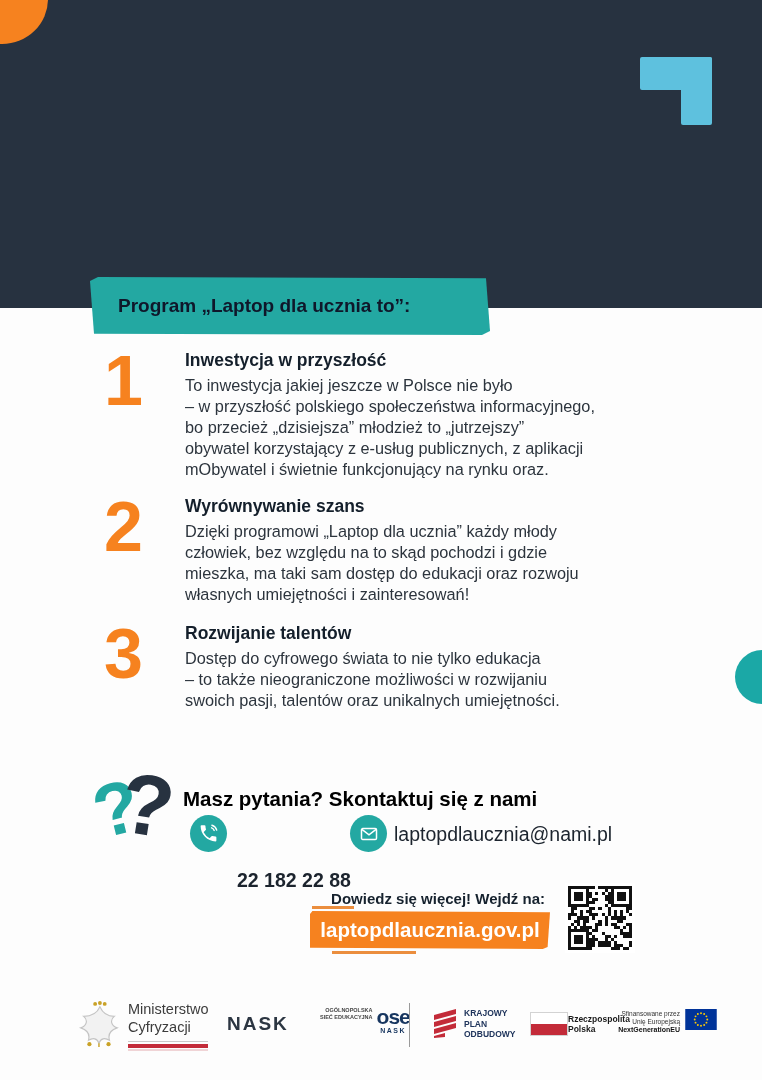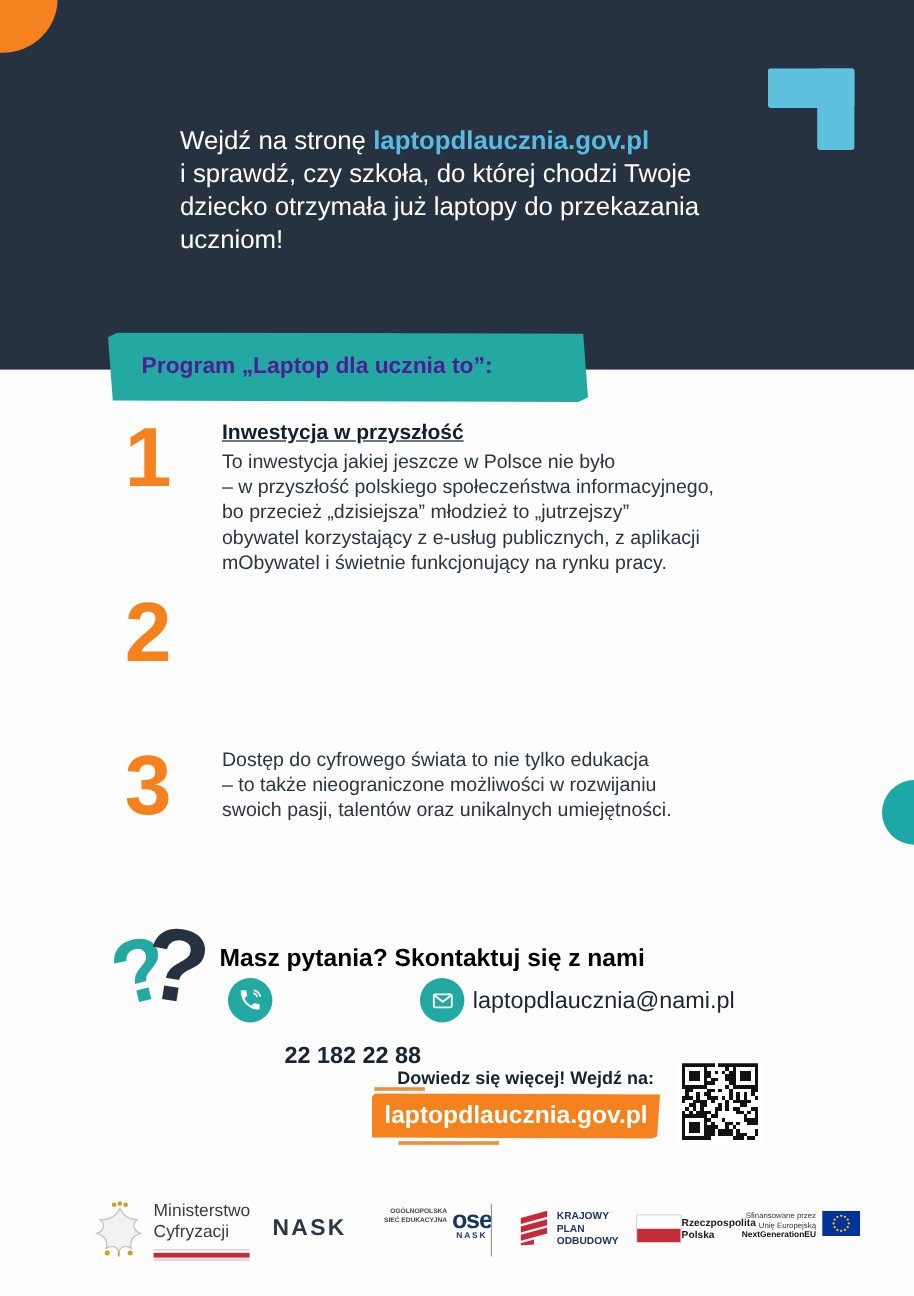--- a/index.html
+++ b/index.html
@@ -15,29 +15,29 @@
     border-radius:50%; background:#f6821f; }
   .teal-corner { position:absolute; left:640px; top:57px; width:72px; height:33px;
     background:#5ec1de; border-radius:2px; }
   .teal-corner::after { content:""; position:absolute; right:0; top:0; width:31px; height:68px;
     background:#5ec1de; border-radius:2px; }
   .intro { position:absolute; left:150px; top:104px; width:490px;
     color:#ffffff; font-size:21.5px; line-height:27.5px; font-weight:500; white-space:pre-line; }
   .intro .link { color:#58bce2; font-weight:800; }
   
   .program-banner { position:absolute; left:90px; top:277px; width:400px; height:58px;
-    background:#23a8a2; color:#4c1d95; font-size:19px; font-weight:800;
+    background:#23a8a2; color:#0f172a; font-size:19px; font-weight:800;
     line-height:58px; padding-left:28px;
     clip-path:polygon(0% 7%, 2% 0%, 99% 2%, 100% 93%, 98% 100%, 1% 98%); }
   
   .item { position:absolute; left:104px; width:556px; }
   .item-num { position:absolute; left:0; top:-4px; width:62px; text-align:left;
     font-size:70px; line-height:1.0; font-weight:800; color:#f6821f; }
   .item-text { margin-left:81px; }
-  .item-title { font-size:17.5px; font-weight:800; color:#141f2b; margin-bottom:4px;text-decoration:underline; }
+  .item-title { font-size:17.5px; font-weight:800; color:#141f2b; margin-bottom:4px; }
   .item-body { font-size:16.3px; line-height:20.9px; color:#2c343d; white-space:pre-line; }
   .item-1 { top:350px; } .item-2 { top:496px; } .item-3 { top:623px; }
   .teal-edge-blob { position:absolute; right:-27px; top:650px; width:54px; height:54px;
     border-radius:50%; background:#1ba8a6; }
   
   .qmark-teal { position:absolute; left:94px; top:772px; font-size:74px; font-weight:800;
     color:#23a8a2; transform:rotate(-14deg); line-height:1; }
   .qmark-dark { position:absolute; left:121px; top:762px; font-size:86px; font-weight:800;
     color:#273240; transform:rotate(9deg); line-height:1; }
   .contact-title { position:absolute; left:183px; top:787px; font-size:20.5px; font-weight:800; color:#000000; }
@@ -89,49 +89,53 @@
   .eu-flag { margin-left:5px; }
 </style>
 </head>
 <body>
 
 <div class="page">
 
   <div class="header">
     <div class="orange-blob"></div>
     <div class="teal-corner"></div>
-    <div class="intro"><span>Wejdź na stronę </span><span class="link">laptopdlaucznia.gov.pl</span><span>
-i sprawdź, czy szkoła, do której chodzi Twoje
-dziecko otrzymała już laptopy do przekazania
-uczniom!</span></div>
   </div>
 
   <div class="program-banner">
     <span>Program „Laptop dla ucznia to”:</span>
   </div>
 
   <div class="item item-1">
     <div class="item-num">1</div>
     <div class="item-text">
       <div class="item-title">Inwestycja w przyszłość</div>
       <div class="item-body">To inwestycja jakiej jeszcze w Polsce nie było
 – w przyszłość polskiego społeczeństwa informacyjnego,
 bo przecież „dzisiejsza” młodzież to „jutrzejszy”
 obywatel korzystający z e-usług publicznych, z aplikacji
-mObywatel i świetnie funkcjonujący na rynku pracy.</div>
+mObywatel i świetnie funkcjonujący na rynku oraz.</div>
     </div>
   </div>
 
   <div class="item item-2">
     <div class="item-num">2</div>
+    <div class="item-text">
+      <div class="item-title">Wyrównywanie szans</div>
+      <div class="item-body">Dzięki programowi „Laptop dla ucznia” każdy młody
+człowiek, bez względu na to skąd pochodzi i gdzie
+mieszka, ma taki sam dostęp do edukacji oraz rozwoju
+własnych umiejętności i zainteresowań!</div>
+    </div>
   </div>
 
   <div class="item item-3">
     <div class="item-num">3</div>
     <div class="item-text">
+      <div class="item-title">Rozwijanie talentów</div>
       <div class="item-body">Dostęp do cyfrowego świata to nie tylko edukacja
 – to także nieograniczone możliwości w rozwijaniu
 swoich pasji, talentów oraz unikalnych umiejętności.</div>
     </div>
   </div>
 
   <div class="teal-edge-blob"></div>
 
   <div class="qmark-teal">?</div>
   <div class="qmark-dark">?</div>

